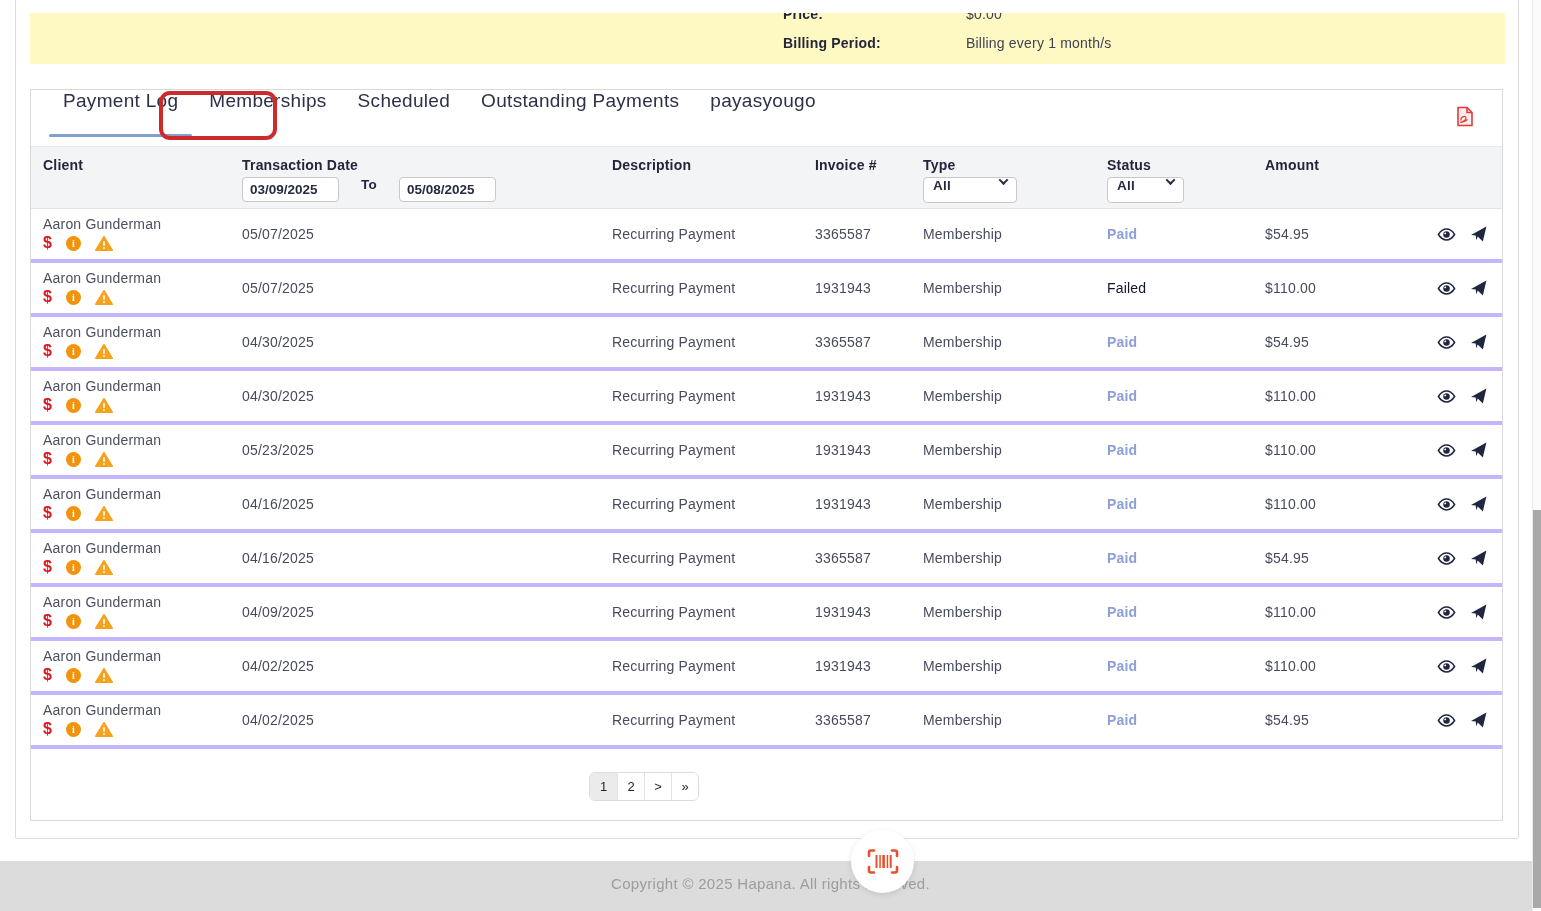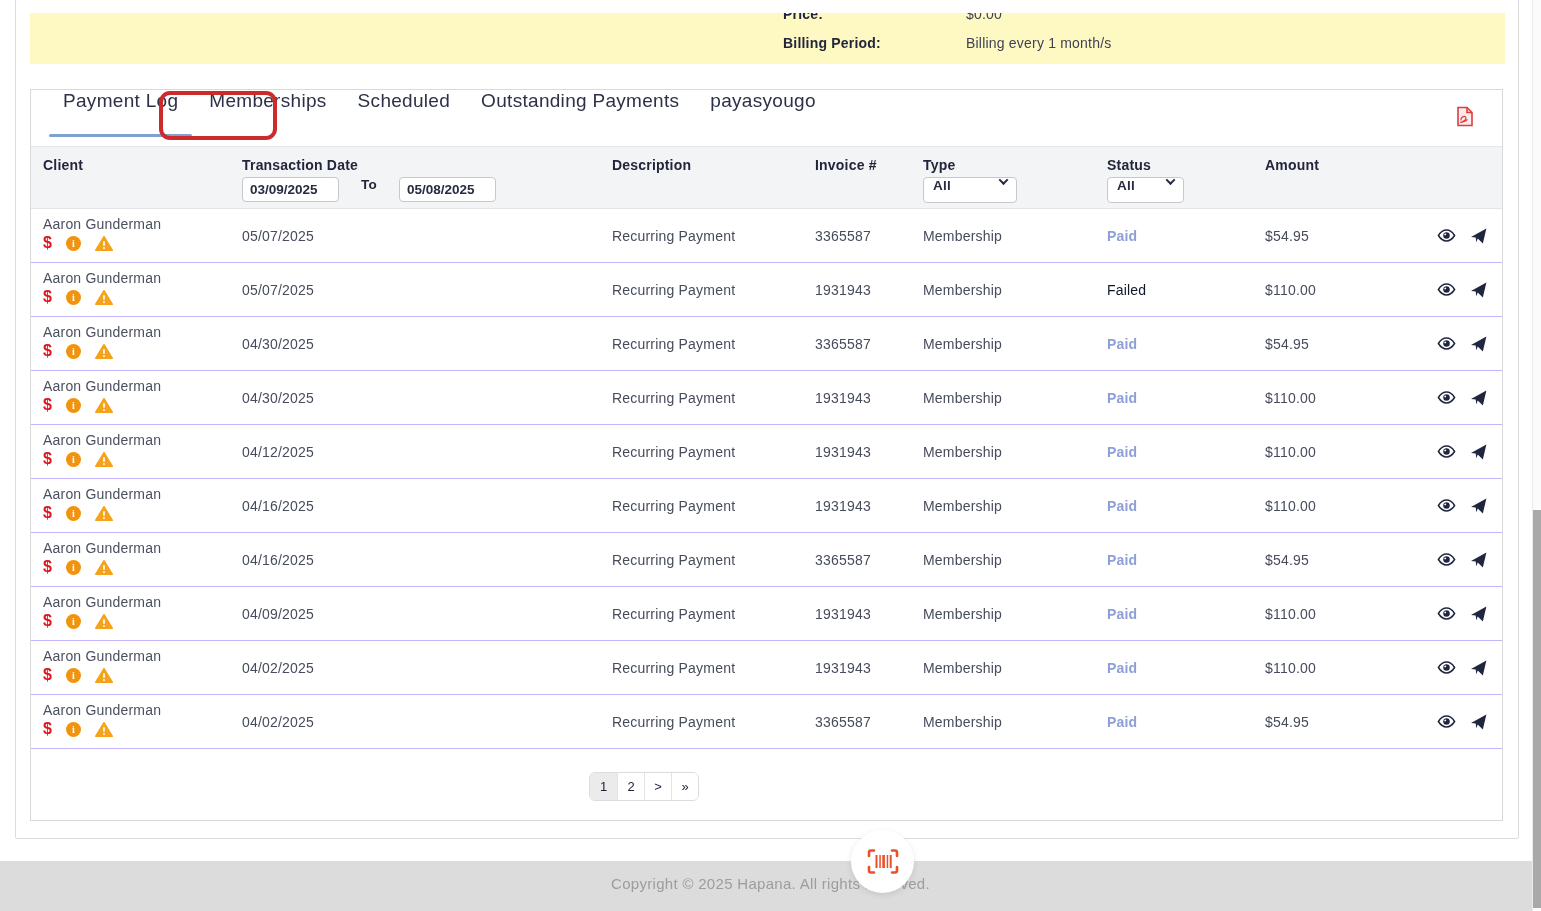--- a/index.html
+++ b/index.html
@@ -51,21 +51,21 @@
   .to-lbl { font-size:13.5px; font-weight:bold; color:#23263b; }
   .select { height:26px; border:1px solid #c8c8cc; border-radius:4px; background:#fff;
     display:flex; align-items:flex-start; padding-left:9px; margin-top:4px; cursor:pointer;
     font-size:13.5px; font-weight:bold; color:#262b40; }
   .select .chevron { width:7px; height:7px; border-right:2px solid #262b40; border-bottom:2px solid #262b40;
     transform:rotate(45deg) translate(-1px,-1px); margin-left:auto; margin-right:9px; }
   .sel-type { width:94px; } .sel-status { width:77px; } .sel-show { width:41px; height:23px; padding-left:7px; }
   .sel-show .chevron { width:6px; height:6px; margin-right:6px; }
 
   
-  .row { height:54px; border-bottom:1px solid #c4b5fd; align-items:center; font-size:14px; color:#474c5c; }
+  .row { height:54px; border-bottom:4px solid #c4b5fd; align-items:center; font-size:14px; color:#474c5c; }
   .row > div { letter-spacing:.2px; }
   .c-client { align-self:start; padding:7px 0 0 12px; }
   .client-name { font-size:14px; color:#4b505f; cursor:pointer; }
   .client-icons { display:flex; align-items:center; gap:14px; margin-top:2px; height:18px; }
   .ic-dollar { color:#e01720; font-weight:bold; font-size:16px; line-height:16px; cursor:pointer; }
   .ic-info { width:15px; height:15px; border-radius:50%; background:#f2930d; color:#fff;
     font-size:10px; font-weight:bold; font-family:"Liberation Serif", serif;
     display:flex; align-items:center; justify-content:center; cursor:pointer; }
   .ic-warn, .ic-eye, .ic-send { display:inline-flex; cursor:pointer; }
   .c-status.paid { color:#8d9fd6;font-weight:bold; }
@@ -329,21 +329,21 @@
         <span class="ic-info">i</span>
         <span class="ic-warn">
           <svg width="18" height="15" viewBox="0 0 24 20">
             <path d="M12 1 L23 19 H1 Z" fill="#f5a31d" stroke="#f5a31d" stroke-width="2" stroke-linejoin="round"></path>
             <rect x="10.9" y="7" width="2.2" height="6" fill="#fff"></rect>
             <rect x="10.9" y="15" width="2.2" height="2.2" fill="#fff"></rect>
           </svg>
         </span>
       </div>
     </div>
-    <div class="c-date">04/12/2025</div>
+    <div class="c-date">05/23/2025</div>
     <div class="c-desc">Recurring Payment</div>
     <div class="c-inv">1931943</div>
     <div class="c-type">Membership</div>
     <div class="c-status paid">Paid</div>
     <div class="c-amount">$110.00</div>
     <div class="c-actions">
       <span class="ic-eye">
         <svg width="19" height="13" viewBox="0 0 24 16">
           <path d="M12 1.2 C6 1.2 1.8 8 1.8 8 C1.8 8 6 14.8 12 14.8 C18 14.8 22.2 8 22.2 8 C22.2 8 18 1.2 12 1.2 Z" fill="none" stroke="#20263f" stroke-width="1.9"></path>
           <circle cx="12" cy="8" r="4.1" fill="#20263f"></circle>

